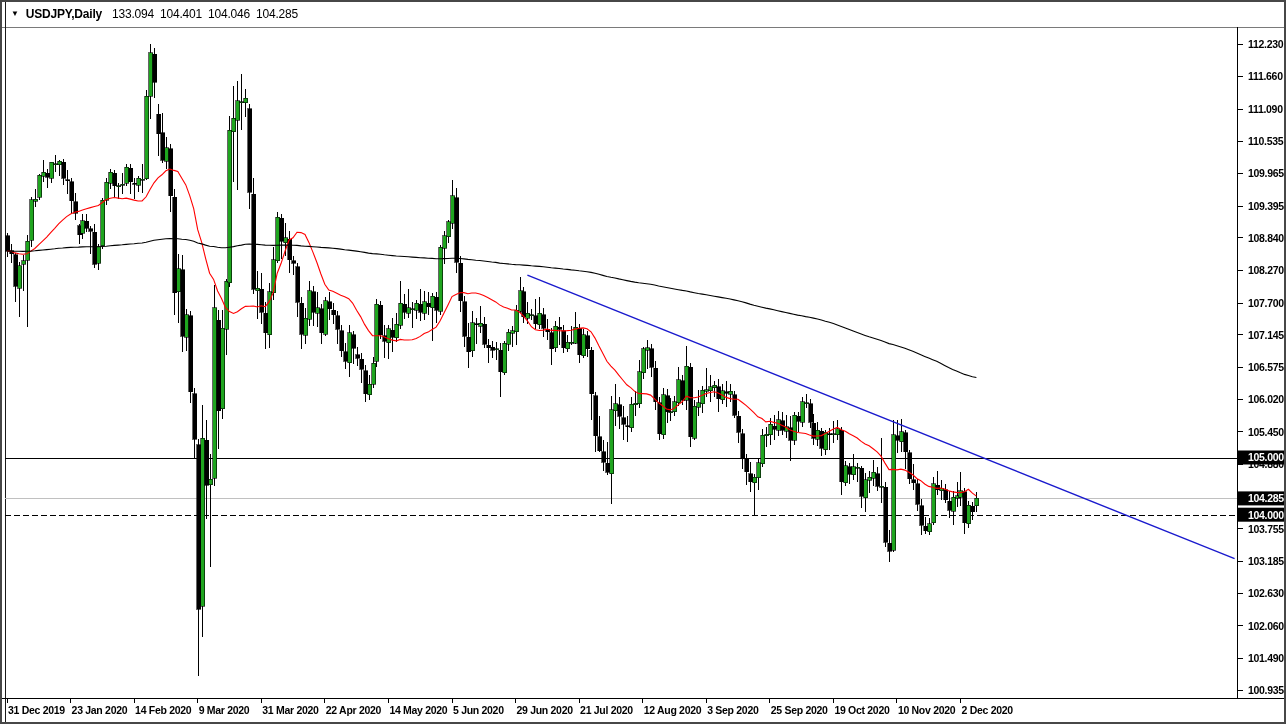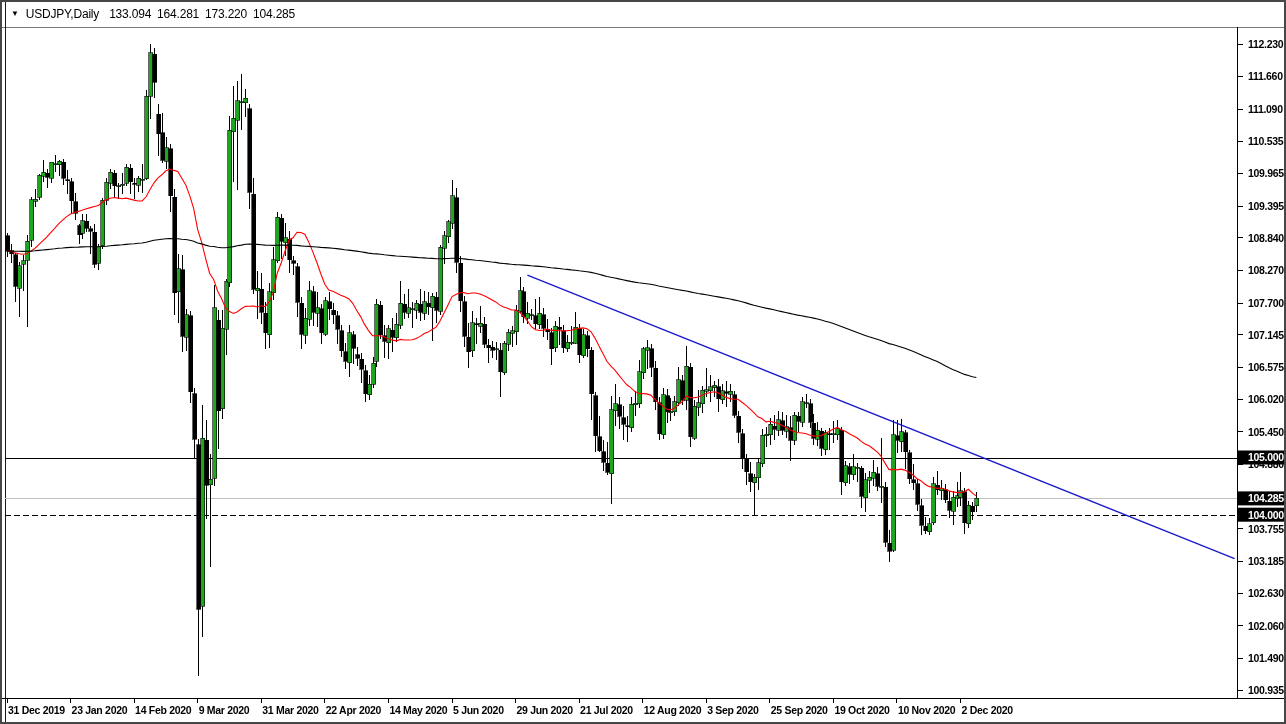--- a/index.html
+++ b/index.html
@@ -3,21 +3,21 @@
 <meta charset="utf-8">
 <style>
   html,body{margin:0;padding:0;background:#ffffff;}
   body{width:1286px;height:724px;font-family:"Liberation Sans",sans-serif;}
   .frame{position:relative;width:1286px;height:724px;box-sizing:border-box;
          border:2px solid #474747;background:#ffffff;overflow:hidden;}
   #chart{position:absolute;left:0;top:0;}
   .titlebar{position:absolute;left:9px;top:5px;display:flex;align-items:center;
             font-size:12px;letter-spacing:-0.2px;color:#000;white-space:nowrap;}
   .titlebar .dd{font-size:8px;margin-right:7px;line-height:1;cursor:pointer;}
-  .titlebar .sym{margin-right:10px;}
+  .titlebar .sym{margin-right:10px;font-weight:bold;}
   .titlebar .num{margin-right:6px;}
 </style>
 </head>
 <body>
 
 <div class="frame">
   <svg id="chart" width="1282" height="720" viewBox="0 0 1282 720">
       <rect x="0" y="0" width="1282" height="720" fill="#FFFFFF"></rect>
       <g shape-rendering="crispEdges" stroke="#000">
         <line x1="0" y1="25.5" x2="1282" y2="25.5" stroke="#7a7a7a"></line>
@@ -607,17 +607,17 @@
         <line x1="894.9" y1="697" x2="894.9" y2="701" stroke="#000" shape-rendering="crispEdges"></line>
         <text x="895.9" y="712" font-family="Liberation Sans,sans-serif" font-size="10.5" font-weight="bold" letter-spacing="-0.3" fill="#000">10 Nov 2020</text>
         <line x1="958.5" y1="697" x2="958.5" y2="701" stroke="#000" shape-rendering="crispEdges"></line>
         <text x="959.5" y="712" font-family="Liberation Sans,sans-serif" font-size="10.5" font-weight="bold" letter-spacing="-0.3" fill="#000">2 Dec 2020</text>
       </g>
     </svg>
   <div class="titlebar">
     <span class="dd">▼</span>
     <span class="sym">USDJPY,Daily</span>
     <span class="num">133.094</span>
-    <span class="num">164.281</span>
-    <span class="num">173.220</span>
+    <span class="num">104.401</span>
+    <span class="num">104.046</span>
     <span class="num">104.285</span>
   </div>
 </div>
 
 </body></html>

